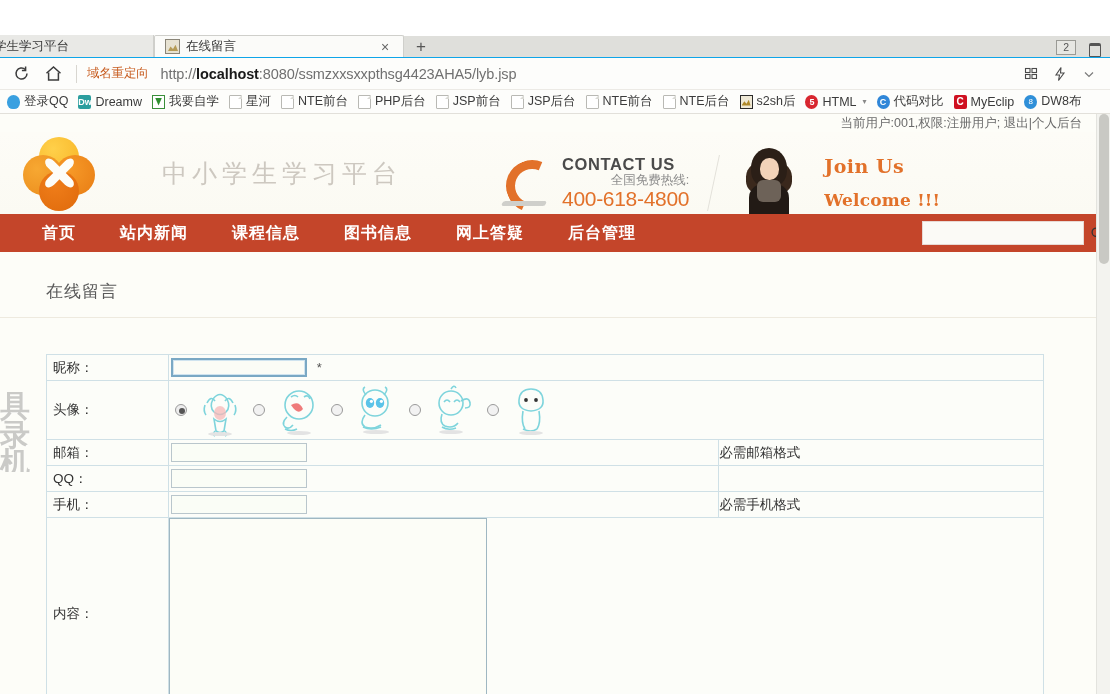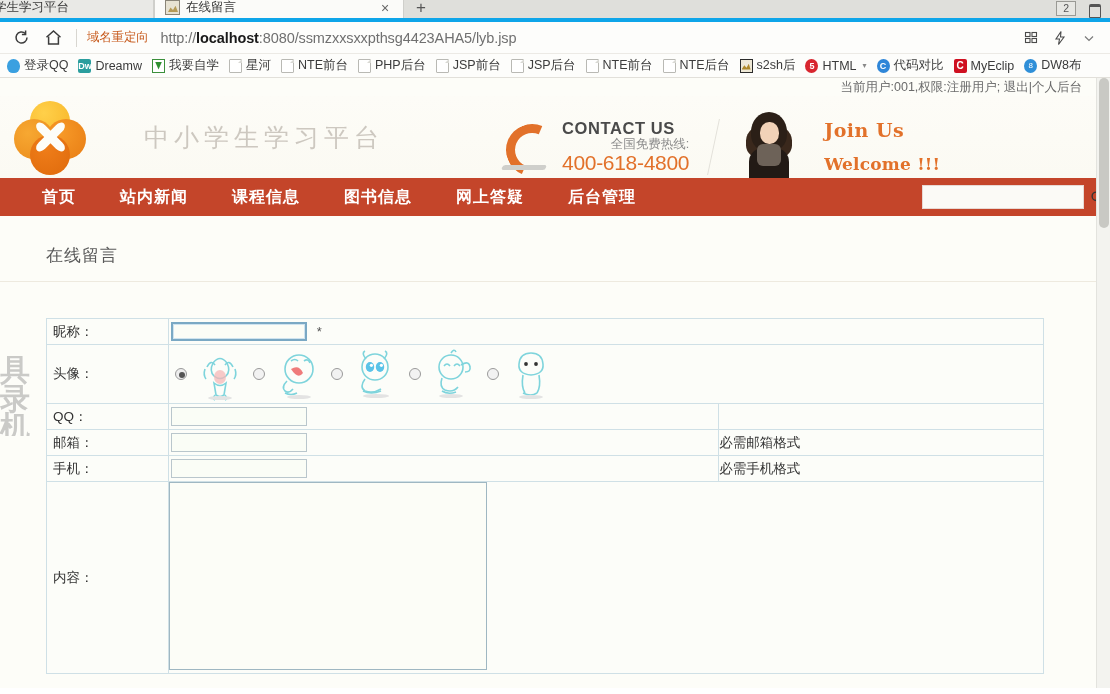--- a/index.html
+++ b/index.html
@@ -8,21 +8,21 @@
     overflow: hidden;
     font-family: "Liberation Sans", "DejaVu Sans", sans-serif;
     background: #ffffff;
   }
 
   
   .browser { width: 1110px; height: 694px; position: relative; }
 
   .tabstrip {
     height: 22px; background: #dfdfdb; display: flex; align-items: flex-end;
-    position: relative; border-bottom: 4px solid #0ea5e9;
+    position: relative; border-bottom: 1px solid #0ea5e9; margin-top: 36px;
   }
   .tab {
     height: 22px; display: flex; align-items: center; gap: 6px;
     padding: 0 10px; font-size: 12.5px; color: #444;
     position: relative; min-width: 0;
   }
   .tab-inactive {
     width: 170px; background: #e9e9e6; color: #555;
     border-right: 1px solid #cfcfcb; overflow: hidden;
     margin-left: -16px;
@@ -158,21 +158,21 @@
 
   .userbar {
     height: 18px; display: flex; align-items: center; justify-content: flex-end;
     padding-right: 14px; font-size: 12.5px; color: #6b6b6b;
     background: #fdfdf8;
   }
 
   .header {
     height: 82px; display: flex; align-items: center;
     background: linear-gradient(180deg,#fdfcf7 0%, #fbfaf3 100%);
-    position: relative; padding-left: 12px;
+    position: relative; padding-left: 21px; gap: 9px;
   }
   .logo {
     width: 72px; height: 72px; position: relative; flex: 0 0 72px;
     margin-left: 2px;
   }
   .petal {
     position: absolute; width: 40px; height: 40px; border-radius: 50%;
   }
   .p-top { left: 16px; top: 0px;  background: radial-gradient(circle at 35% 30%, #ffd04a, #f7b324); }
   .p-left{ left: 0px;  top: 18px; background: radial-gradient(circle at 35% 35%, #f7a832, #ea8a1b); }
@@ -625,33 +625,33 @@
                     <circle cx="31" cy="17" r="1.9" fill="#333"></circle>
                     <ellipse cx="26" cy="50" rx="12" ry="2" fill="#e3e3e3"></ellipse>
                   </svg>
                 </span>
 
               </div>
             </td>
           </tr>
 
           <tr>
+            <td class="lbl-cell">邮箱：</td>
+            <td>
+              <input class="txt" type="text" value="" style="">
+            </td>
+            <td class="hint">必需邮箱格式</td>
+          </tr>
+
+          <tr>
             <td class="lbl-cell">QQ：</td>
             <td>
               <input class="txt" type="text" value="" style="">
             </td>
             <td></td>
-          </tr>
-
-          <tr>
-            <td class="lbl-cell">邮箱：</td>
-            <td>
-              <input class="txt" type="text" value="" style="">
-            </td>
-            <td class="hint">必需邮箱格式</td>
           </tr>
 
           <tr>
             <td class="lbl-cell">手机：</td>
             <td>
               <input class="txt" type="text" value="" style="">
             </td>
             <td class="hint">必需手机格式</td>
           </tr>
 

